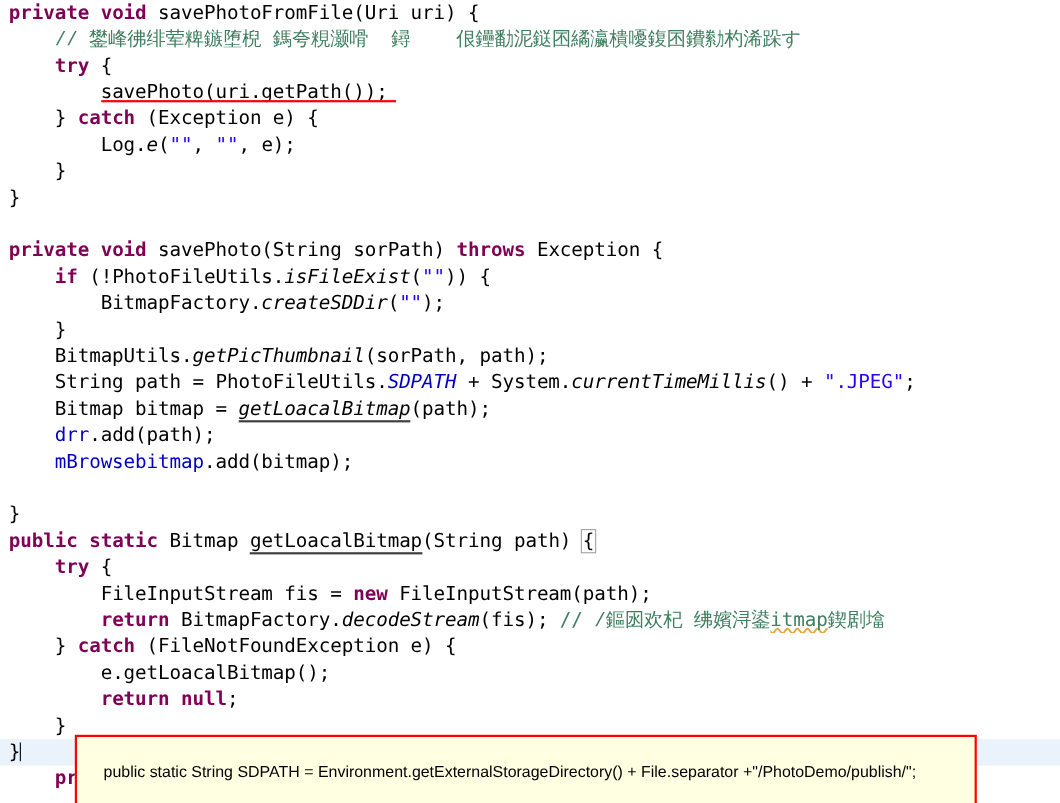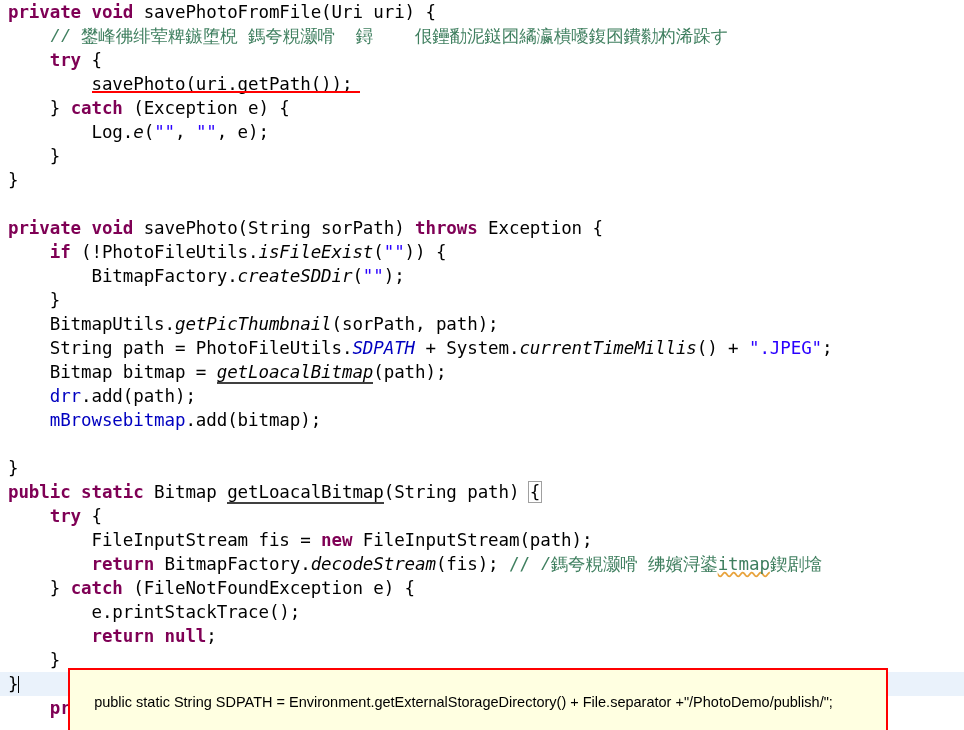--- a/index.html
+++ b/index.html
@@ -132,23 +132,23 @@
       <div class="code-line"><span>    </span><span class="plain">BitmapUtils.</span><span class="stat">getPicThumbnail</span><span class="plain">(sorPath, path);</span></div>
       <div class="code-line"><span>    </span><span class="plain">String path = PhotoFileUtils.</span><span class="statfld">SDPATH</span><span class="plain"> + System.</span><span class="stat">currentTimeMillis</span><span class="plain">() + </span><span class="str">".JPEG"</span><span class="plain">;</span></div>
       <div class="code-line"><span>    </span><span class="plain">Bitmap bitmap = </span><span class="stat err-underline">getLoacalBitmap</span><span class="plain">(path);</span></div>
       <div class="code-line"><span>    </span><span class="fld">drr</span><span class="plain">.add(path);</span></div>
       <div class="code-line"><span>    </span><span class="fld">mBrowsebitmap</span><span class="plain">.add(bitmap);</span></div>
       <div class="code-line"><span>    </span></div>
       <div class="code-line"><span class="plain">}</span></div>
       <div class="code-line"><span class="kw">public</span><span class="plain"> </span><span class="kw">static</span><span class="plain"> Bitmap </span><span class="plain err-underline">getLoacalBitmap</span><span class="plain">(String path) </span><span class="plain brace-box">{</span></div>
       <div class="code-line"><span>    </span><span class="kw">try</span><span class="plain"> {</span></div>
       <div class="code-line"><span>        </span><span class="plain">FileInputStream fis = </span><span class="kw">new</span><span class="plain"> FileInputStream(path);</span></div>
-      <div class="code-line"><span>        </span><span class="kw">return</span><span class="plain"> BitmapFactory.</span><span class="stat">decodeStream</span><span class="plain">(fis); </span><span class="cmt">// </span><span class="cmt mojibake">/鎷夸粯灏嗗 绋嬪浔鍙</span><span class="cmt spell">itmap</span><span class="cmt mojibake">鍥剧墖</span></div>
+      <div class="code-line"><span>        </span><span class="kw">return</span><span class="plain"> BitmapFactory.</span><span class="stat">decodeStream</span><span class="plain">(fis); </span><span class="cmt">// </span><span class="cmt mojibake">/鏂囦欢杞 绋嬪浔鍙</span><span class="cmt spell">itmap</span><span class="cmt mojibake">鍥剧墖</span></div>
       <div class="code-line"><span>    </span><span class="plain">} </span><span class="kw">catch</span><span class="plain"> (FileNotFoundException e) {</span></div>
-      <div class="code-line"><span>        </span><span class="plain">e.printStackTrace();</span></div>
+      <div class="code-line"><span>        </span><span class="plain">e.getLoacalBitmap();</span></div>
       <div class="code-line"><span>        </span><span class="kw">return</span><span class="plain"> </span><span class="kw">null</span><span class="plain">;</span></div>
       <div class="code-line"><span>    </span><span class="plain">}</span></div>
       <div class="code-line current"><span class="plain">}</span><span class="caret"></span></div>
       <div class="code-line"><span>    </span><span class="kw">private</span><span class="plain"> </span><span class="kw">void</span><span class="plain"> savePhotoFromPhoto(Uri uri) {</span></div>
     </div>
 
   <div id="tooltip">
     <span>public static String SDPATH = Environment.getExternalStorageDirectory() + File.separator +"/PhotoDemo/publish/";</span>
   </div>
 </div>

